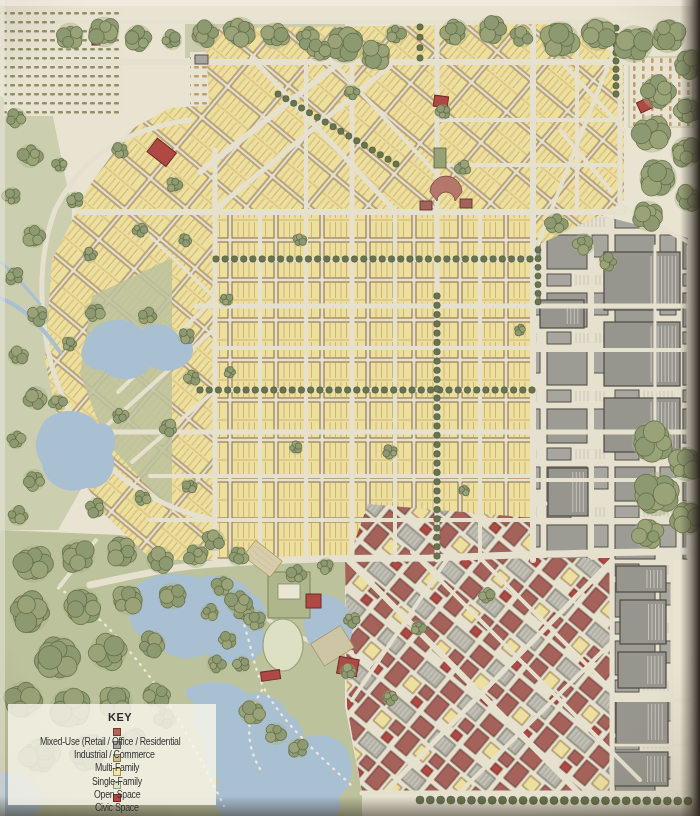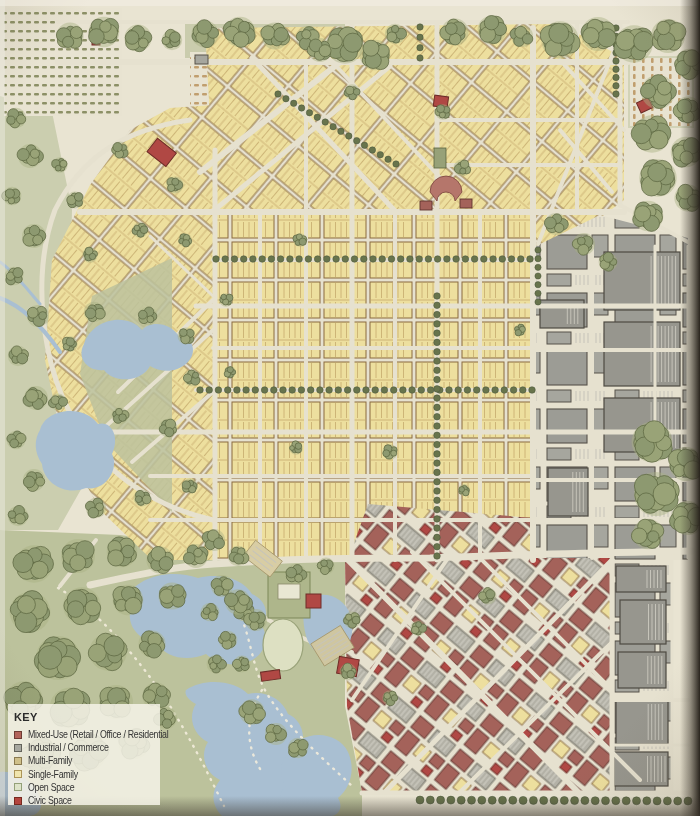--- a/index.html
+++ b/index.html
@@ -24,24 +24,24 @@
   .st{stroke:var(--street);fill:none;stroke-linecap:round}
   .trail{stroke:#f2ecdb;stroke-width:2.4;fill:none;stroke-linecap:round;stroke-dasharray:1 6.5;opacity:.9}
   .stream{stroke:var(--water);fill:none;stroke-linecap:round}
   .tree-a{fill:#99a377;stroke:#5a643f;stroke-width:.7}
   .tree-b{fill:#8d9970;stroke:#5a643f;stroke-width:.7}
   .dot{fill:#68744c;stroke:#47523a;stroke-width:.5}
   .orch-o{fill:var(--orchard-olive)}
   .orch-t{fill:var(--orchard-tan)}
 
   
-  #key{position:absolute;left:8px;top:704px;width:152px;height:101px;box-sizing:border-box;
-       padding:7px 6px 0 6px;background:rgba(247,244,234,.84);z-index:5;}
+  #key{position:absolute;left:8px;top:704px;width:208px;height:101px;box-sizing:border-box;
+       padding:7px 6px 0 22px;background:rgba(247,244,234,.84);z-index:5;text-align:center;}
   #key .key-title{font-weight:bold;font-size:11px;letter-spacing:.4px;color:#2b2b2b;margin-bottom:5px;}
-  #key .key-row{display:flex;align-items:center;height:13.2px;}
+  #key .key-row{display:flex;align-items:center;height:13.2px;flex-direction:column;}
   #key .sw{width:8px;height:8px;border:1px solid #555;margin-right:6px;flex:none;box-sizing:border-box;}
   #key .key-label{font-size:10px;letter-spacing:-.3px;color:#333;white-space:nowrap;
                   transform:scaleX(.88);transform-origin:0 50%;}
 </style>
 </head>
 <body>
 
 <div id="photo">
 <svg id="map-svg" viewBox="0 0 700 816" xmlns="http://www.w3.org/2000/svg">
   <defs>

